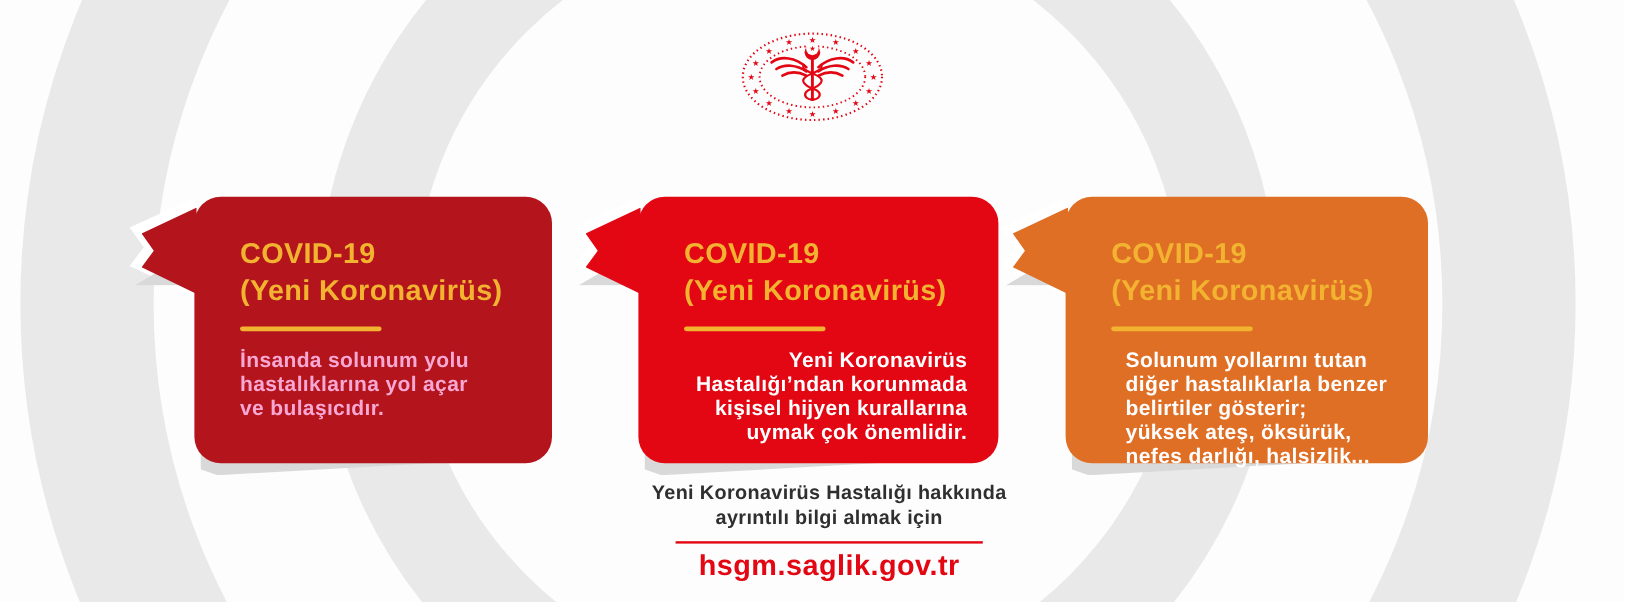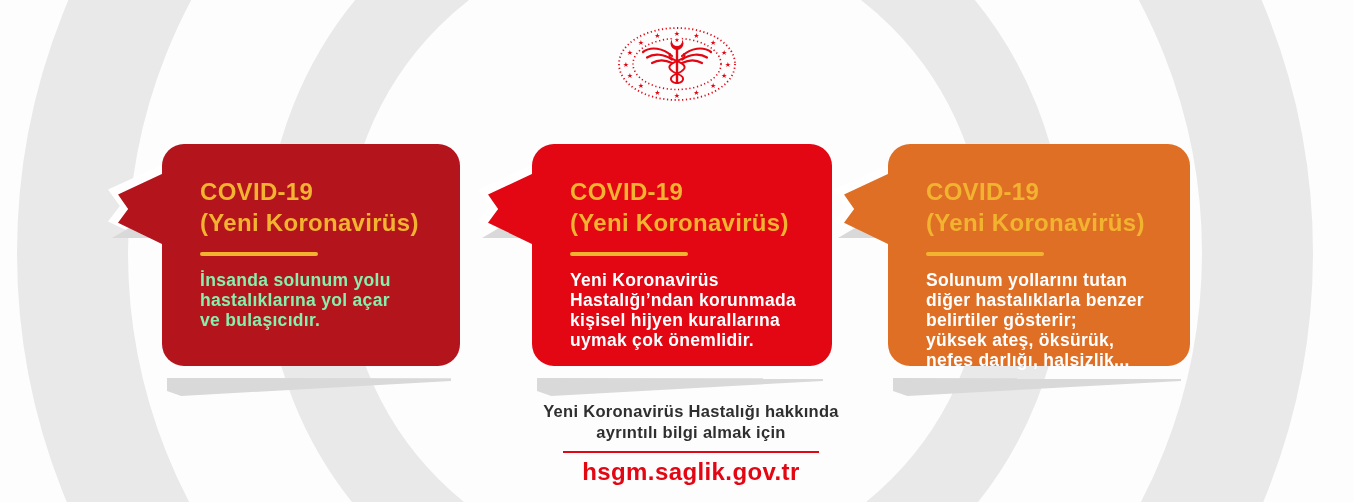--- a/index.html
+++ b/index.html
@@ -18,21 +18,21 @@
   .brand { position:absolute; top:26px; left:0; right:0; display:flex; flex-direction:column; align-items:center; z-index:2; }
   .brand-title { margin-top:4px; font-size:19px; font-weight:800; letter-spacing:0.5px; }
 
   
   .card-group { position:absolute; top:0; height:502px; z-index:1; }
   .g1 { left:162px; width:298px; }
   .g2 { left:532px; width:300px; }
   .g3 { left:888px; width:302px; }
 
   .card {
-    position:absolute; left:0; top:144px; width:100%; height:222px;
+    position:absolute; left:0; top:164px; width:100%; height:222px;
     border-radius:22px; box-sizing:border-box; padding:32px 26px 0 38px; z-index:3;
   }
   .card-title { margin:0; font-size:24px; line-height:31px; font-weight:800; letter-spacing:0.3px; white-space:pre-line; }
   .card-divider { width:118px; height:4px; border-radius:2px; margin-top:14px; }
   .card-body { margin:14px 0 0 0; font-size:17.5px; line-height:20px; font-weight:700; letter-spacing:0.3px; white-space:pre-line; }
 
   .tail, .tail-echo { position:absolute; clip-path:polygon(100% 0, 0 30%, 22% 50%, 0 69%, 100% 100%); }
   .tail       { left:-44px; top:173px; width:46px; height:72px; z-index:3; }
   .tail-echo  { left:-54px; top:165px; width:54px; height:82px; background:#ffffff; z-index:1; }
   .tail-shadow{ position:absolute; left:-50px; top:212px; width:44px; height:26px;
@@ -106,52 +106,52 @@
   </header>
 
   <section class="card-group g1">
     <div class="tail-echo"></div>
     <div class="tail-shadow" style="background-color: rgb(217, 217, 217);"></div>
     <div class="tail" style="background-color: rgb(180, 20, 28);"></div>
     <div class="card" style="background-color: rgb(180, 20, 28);">
       <h2 class="card-title" style="color: rgb(242, 179, 48);">COVID-19
 (Yeni Koronavirüs)</h2>
       <div class="card-divider" style="background-color: rgb(242, 179, 48);"></div>
-      <p class="card-body" style="color: #86efac;">İnsanda solunum yolu
+      <p class="card-body" style="color: #f9a8d4;">İnsanda solunum yolu
 hastalıklarına yol açar
 ve bulaşıcıdır.</p>
     </div>
     <div class="card-shadow" style="background-color: rgb(217, 217, 217);"></div>
   </section>
 
   <section class="card-group g2">
     <div class="tail-echo"></div>
     <div class="tail-shadow" style="background-color: rgb(217, 217, 217);"></div>
     <div class="tail" style="background-color: rgb(227, 6, 19);"></div>
     <div class="card" style="background-color: rgb(227, 6, 19);">
       <h2 class="card-title" style="color: rgb(242, 179, 48);">COVID-19
 (Yeni Koronavirüs)</h2>
       <div class="card-divider" style="background-color: rgb(242, 179, 48);"></div>
-      <p class="card-body" style="color: rgb(255, 255, 255);">Yeni Koronavirüs
+      <p class="card-body" style="color: rgb(255, 255, 255); text-align: right;">Yeni Koronavirüs
 Hastalığı’ndan korunmada
 kişisel hijyen kurallarına
 uymak çok önemlidir.</p>
     </div>
     <div class="card-shadow" style="background-color: rgb(217, 217, 217);"></div>
   </section>
 
   <section class="card-group g3">
     <div class="tail-echo"></div>
     <div class="tail-shadow" style="background-color: rgb(217, 217, 217);"></div>
     <div class="tail" style="background-color: rgb(224, 111, 38);"></div>
     <div class="card" style="background-color: rgb(224, 111, 38);">
       <h2 class="card-title" style="color: rgb(242, 179, 48);">COVID-19
 (Yeni Koronavirüs)</h2>
       <div class="card-divider" style="background-color: rgb(242, 179, 48);"></div>
-      <p class="card-body" style="color: rgb(255, 255, 255);">Solunum yollarını tutan
+      <p class="card-body" style="color: rgb(255, 255, 255); margin-left: 12px;">Solunum yollarını tutan
 diğer hastalıklarla benzer
 belirtiler gösterir;
 yüksek ateş, öksürük,
 nefes darlığı, halsizlik...</p>
     </div>
     <div class="card-shadow" style="background-color: rgb(217, 217, 217);"></div>
   </section>
 
   <footer class="footer">
     <p class="footer-info" style="color: rgb(47, 47, 47);">Yeni Koronavirüs Hastalığı hakkında

